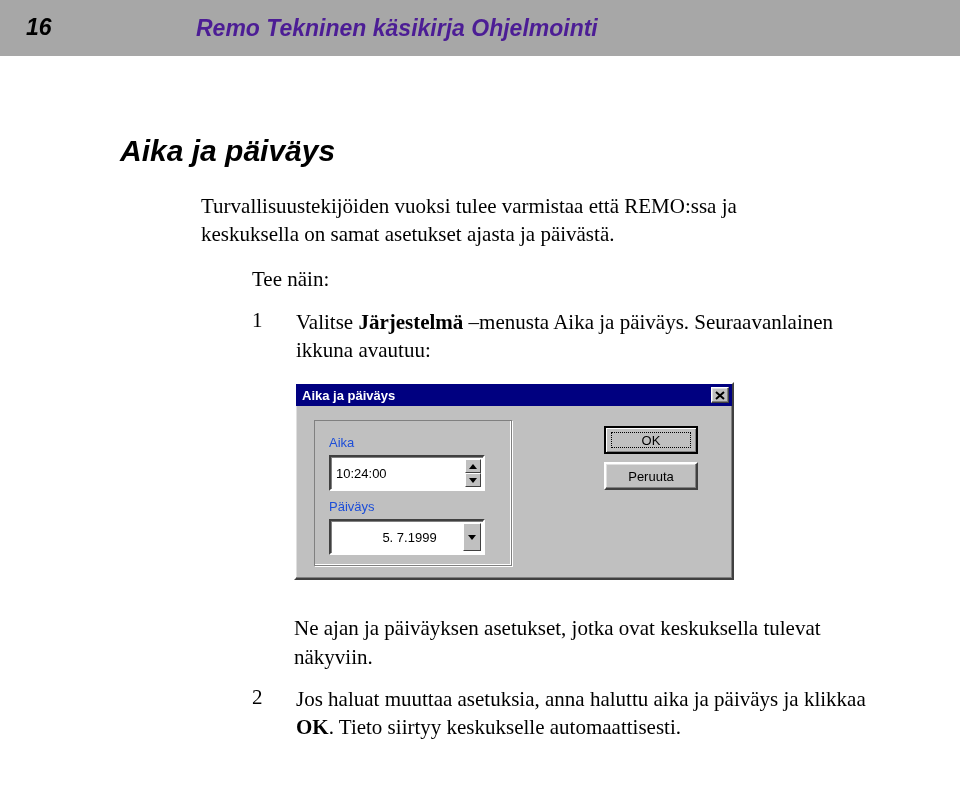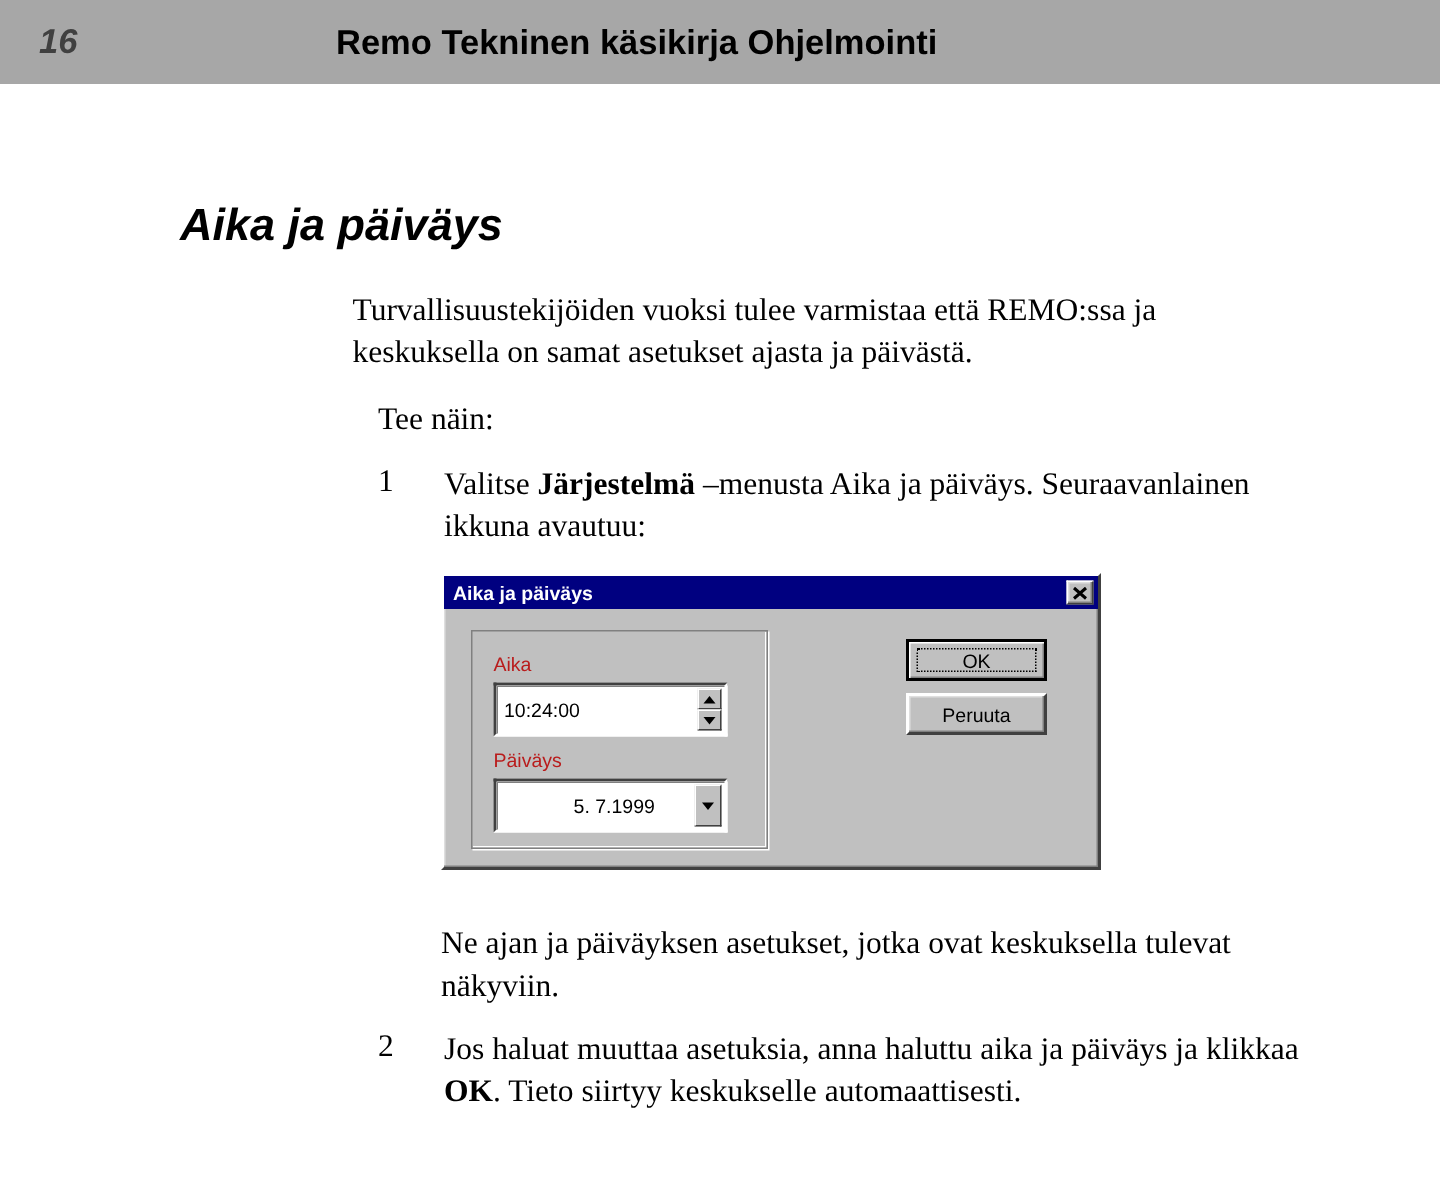--- a/index.html
+++ b/index.html
@@ -16,39 +16,40 @@
     align-items: center;
   }
   .header-bar .page-number {
     position: absolute;
     left: 26px;
     top: 14px;
     font-family: Arial, Helvetica, sans-serif;
     font-weight: bold;
     font-style: italic;
     font-size: 23px;
-    color: #404040;
+    color: #000000;
   }
   .header-bar .doc-title {
-    margin-left: 104px;
+    margin-left: 76px;
     font-family: Arial, Helvetica, sans-serif;
     font-weight: bold;
+    font-style: italic;
     font-size: 23px;
-    color: #000000;
+    color: #4c1d95;
   }
   .section-title {
     margin-top: 78px;
     font-family: Arial, Helvetica, sans-serif;
     font-weight: bold;
     font-style: italic;
     font-size: 30px;
   }
   .body-text {
     margin-top: 24px;
-    margin-left: 115px;
+    margin-left: 81px;
     font-size: 21px;
     line-height: 1.35;
     max-width: 600px;
   }
   .tee { margin-top: 18px; margin-left: 132px; font-size: 21px; }
   .step-row { margin-top: 16px; margin-left: 132px; display: flex; gap: 24px; font-size: 21px; max-width: 620px; }
   .step-num { min-width: 20px; }
   .step-text { line-height: 1.35; }
   .step-text b { font-weight: bold; }
   .dialog-holder { margin-top: 18px; margin-left: 174px; }
@@ -96,21 +97,21 @@
     height: 172px;
   }
   .group-left {
     position: absolute;
     left: 18px; top: 14px;
     width: 198px; height: 146px;
     border: 1px solid #808080;
     box-shadow: inset -1px -1px 0 #fff, 1px 1px 0 #fff;
     background: #c0c0c0;
   }
-  .lbl { position: absolute; font-size: 13px; color: #b91c1c; }
+  .lbl { position: absolute; font-size: 13px; color: #1d4ed8; }
   .lbl-aika { left: 14px; top: 14px; }
   .lbl-paiv { left: 14px; top: 78px; }
 
   .sunken-input {
     position: absolute;
     background: #fff;
     border-top: 2px solid #404040;
     border-left: 2px solid #404040;
     border-right: 2px solid #fff;
     border-bottom: 2px solid #fff;

